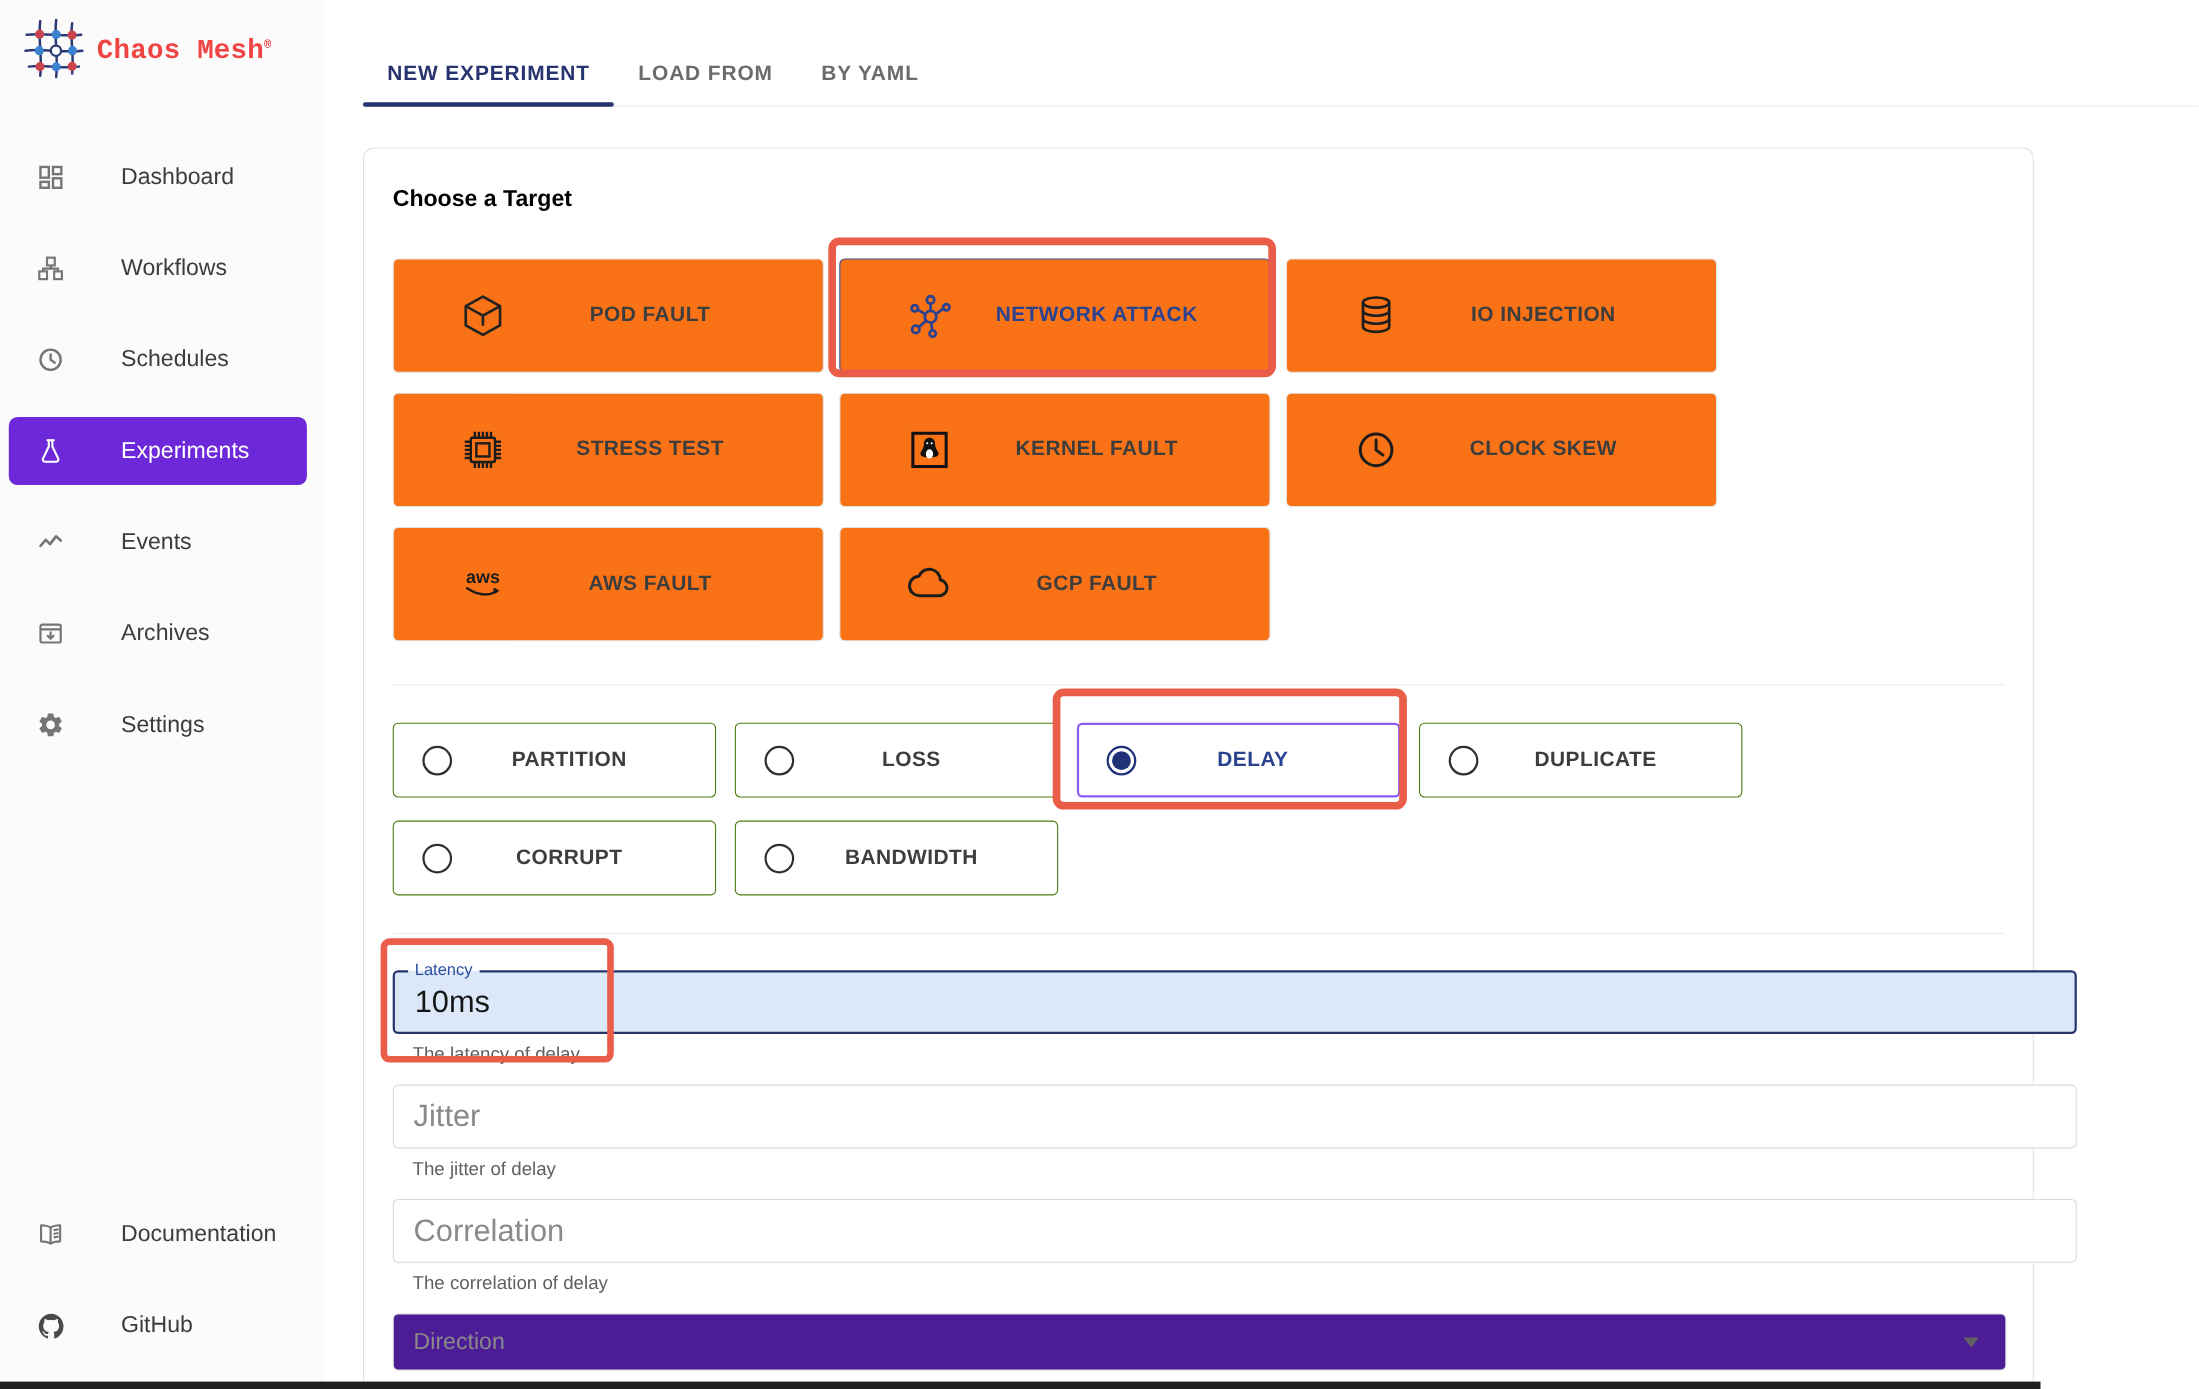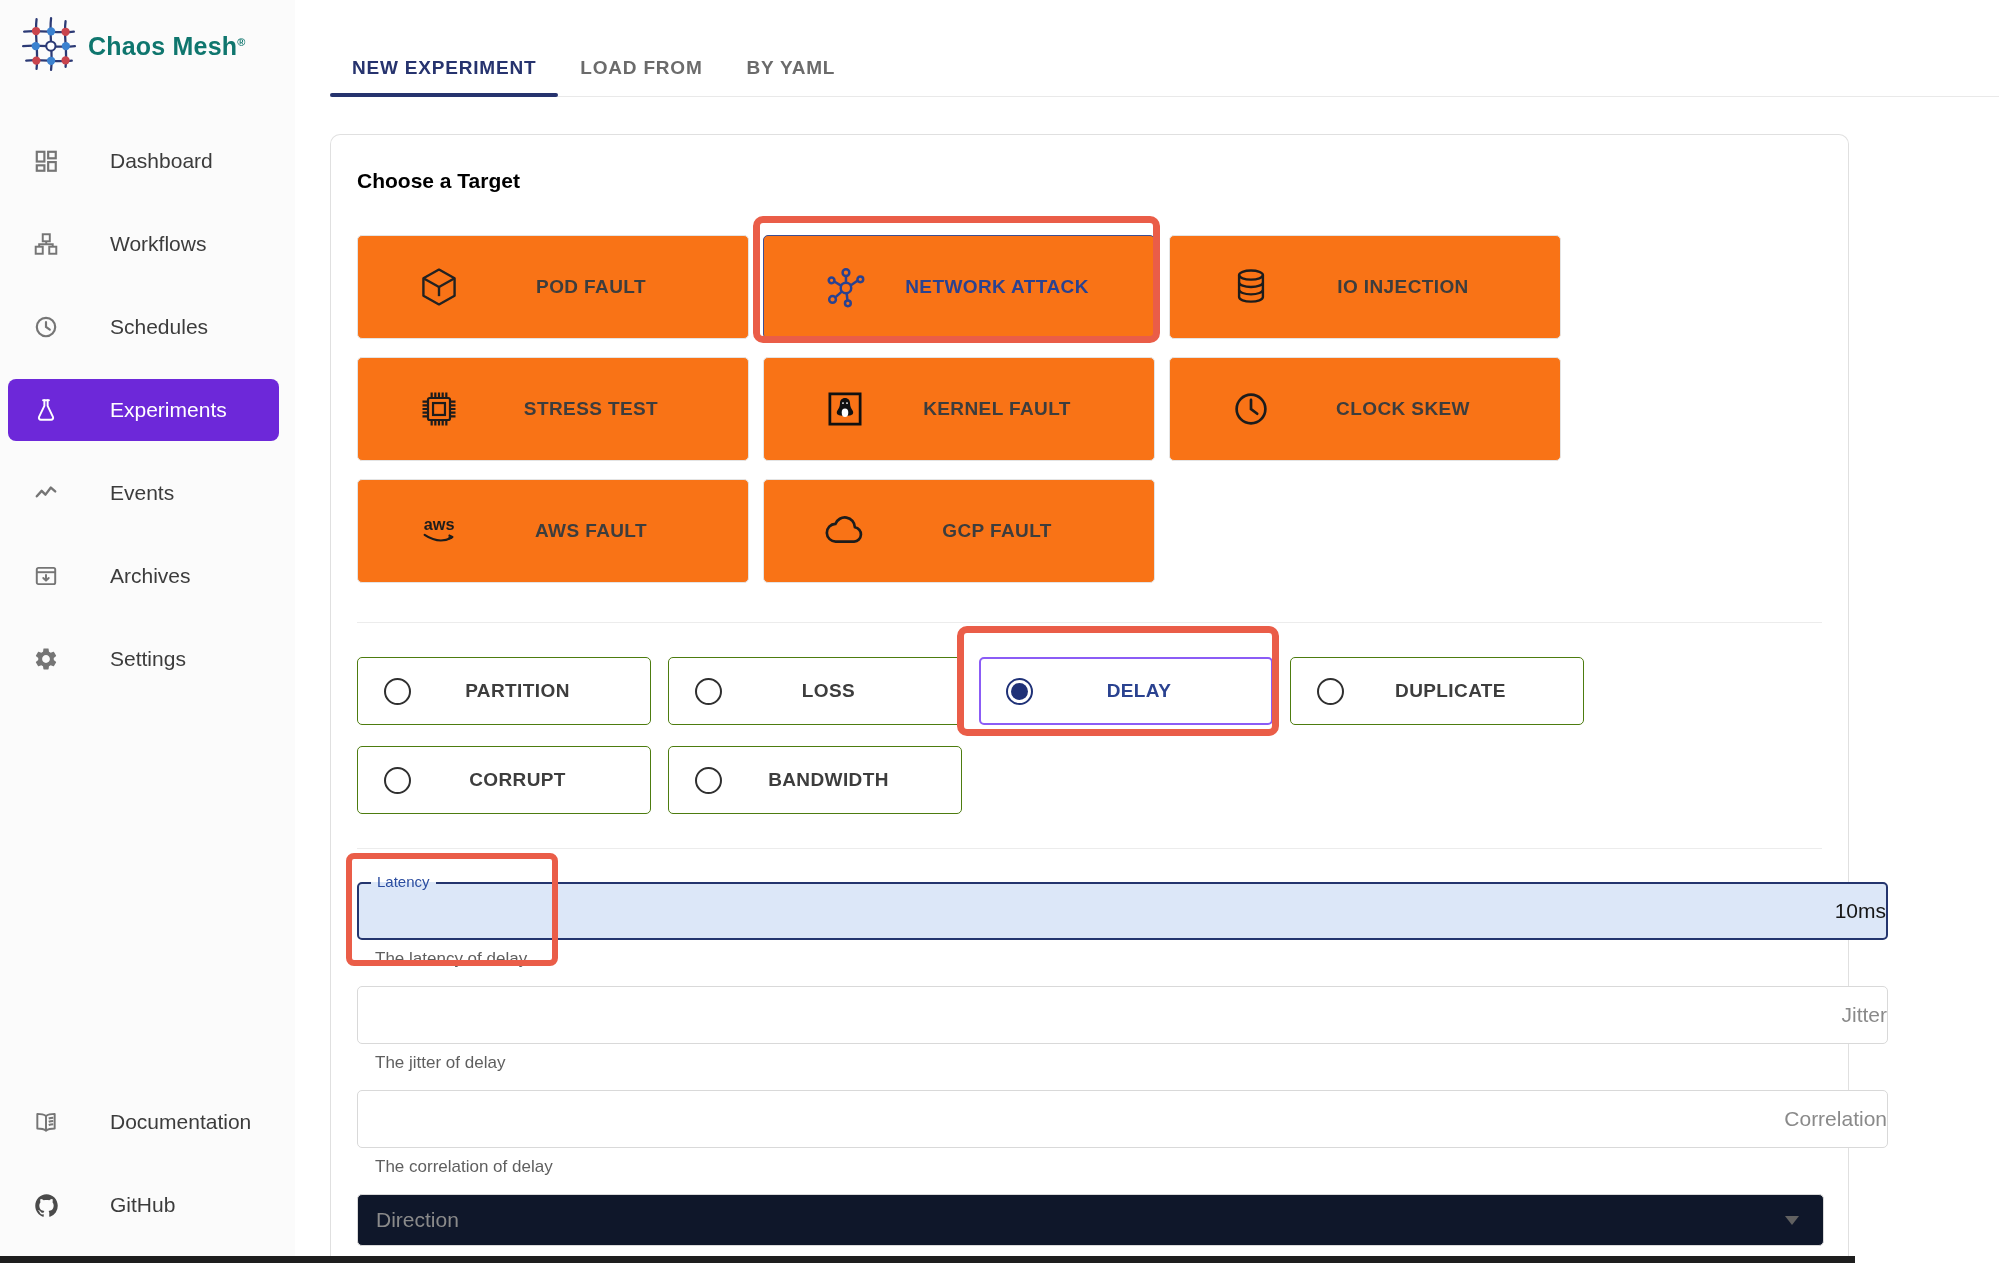--- a/index.html
+++ b/index.html
@@ -13,21 +13,21 @@
   }
 
   
   .sidebar {
     width:295px; min-width:295px;
     background:#fbfbfb;
     display:flex; flex-direction:column;
     height:1263px;
   }
   .logo-row { display:flex; align-items:center; padding:14px 0 0 20px; height:78px; }
-  .logo-text { font-size:25px; font-weight:bold; color:#0f766e; margin-left:10px; letter-spacing:.2px; }
+  .logo-text { font-size:25px; font-weight:bold; color:#ef4444; margin-left:10px; letter-spacing:.2px;font-family:Liberation Mono, monospace; }
   .logo-text sup { font-size:11px; vertical-align:super; }
   .nav { margin-top:52px; }
   .nav-item {
     height:62px; margin:0 16px 21px 8px; border-radius:8px;
     display:flex; align-items:center; padding-left:24px; cursor:pointer;
   }
   .nav-item .nicon { width:28px; height:28px; display:flex; align-items:center; justify-content:center; color:#757575; flex:none; }
   .nav-item .nlabel { margin-left:50px; font-size:21px; color:#3c3c3c; white-space:nowrap; }
   .nav-item.selected { background:#6d28d9; }
   .nav-item.selected .nlabel { color:#ffffff; }
@@ -84,36 +84,36 @@
   }
   .action-btn.selected .a-label { color:#2a4290; }
   .radio { width:27px; height:27px; border:2.5px solid #2f2f2f; border-radius:50%; flex:none; position:relative; }
   .radio.checked { border-color:#1f3177; }
   .radio.checked::after { content:''; position:absolute; inset:3px; background:#1f3177; border-radius:50%; }
 
   .fields { margin-top:33px; }
   .field-group { margin-bottom:17px; }
   .tinput {
     width:1531px; height:58px; border:1px solid #d9d9d9; border-radius:5px;
-    padding-left:18px; font-size:21px; color:#161616; background:#fff;
-    font-family:"Liberation Sans", sans-serif; outline:none; display:block;text-align:right;
+    padding-left:18px; font-size:28px; color:#161616; background:#fff;
+    font-family:"Liberation Sans", sans-serif; outline:none; display:block;
   }
   .tinput::placeholder { color:#8a8a8a; opacity:1; }
   .latency-wrap { position:relative; width:1467px; }
   .tinput.latency { background:#dce7f8; border:2.5px solid #24356e; }
   .float-label {
     position:absolute; top:-10px; left:14px; font-size:15px; color:#2b4da0;
     background:linear-gradient(#ffffff 0 55%, #dce7f8 55% 100%);
     padding:0 6px; line-height:19px; z-index:2;
   }
   .helper { margin:9px 0 0 18px; font-size:17px; color:#5f5f5f; }
   .select-box {
     width:1467px; height:52px; border:1px solid #d9d9d9; border-radius:5px;
     display:flex; align-items:center; padding:0 24px 0 18px;
-    font-size:21px; color:#8a8a8a; background:#0f172a; cursor:pointer;
+    font-size:21px; color:#8a8a8a; background:#4c1d95; cursor:pointer;
   }
   .caret { margin-left:auto; width:0; height:0; border-left:7px solid transparent;
     border-right:7px solid transparent; border-top:9px solid #616161; }
 
   
   .hl { position:absolute; border:7px solid #ea5d48; border-radius:10px; pointer-events:none; z-index:50; }
   #hl-network { left:753px; top:216px; width:407px; height:127px; }
   #hl-delay   { left:957px; top:626px; width:322px; height:110px; }
   #hl-latency { left:346px; top:853px; width:212px; height:113px; border-width:6px; border-radius:8px; }
 

